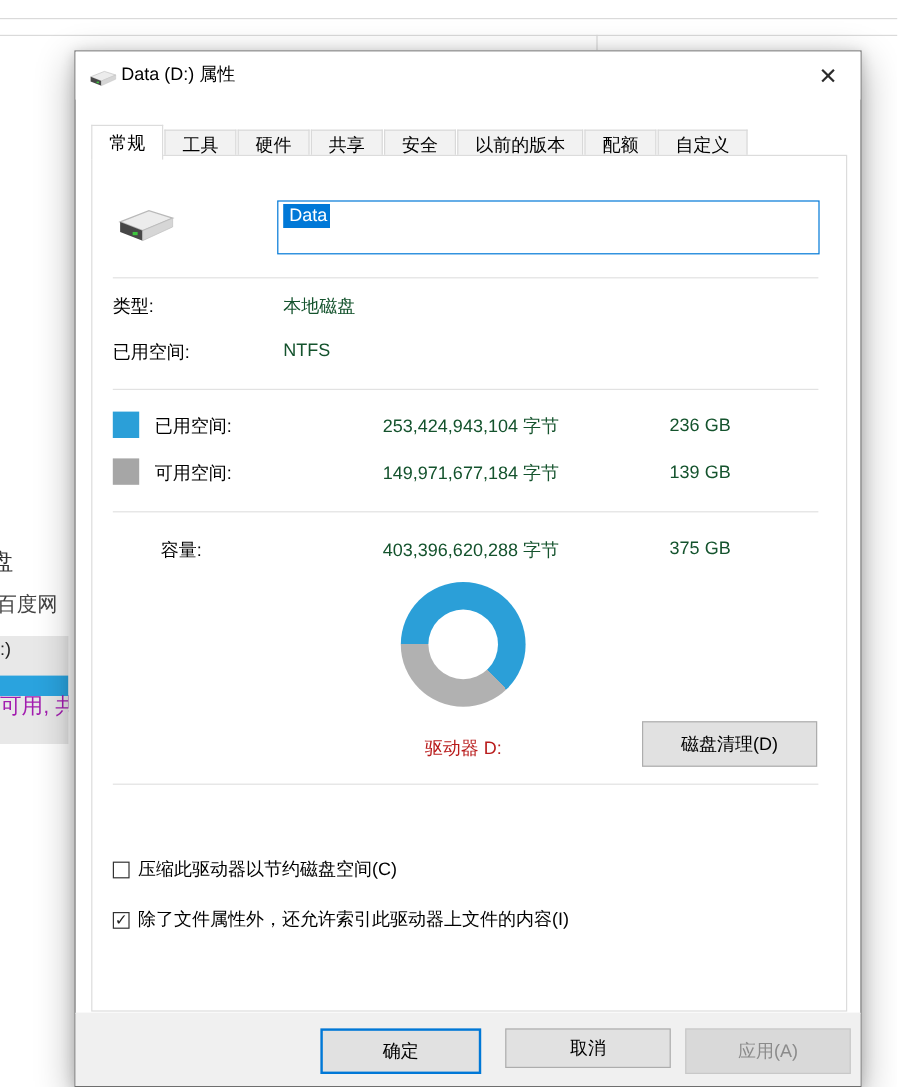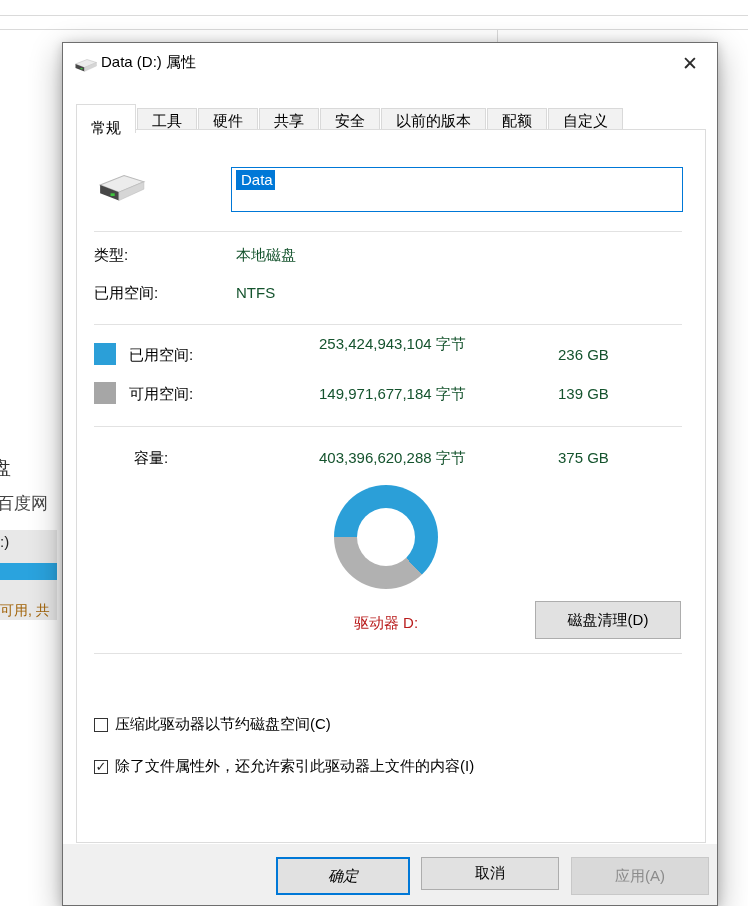--- a/index.html
+++ b/index.html
@@ -6,36 +6,36 @@
   *{box-sizing:border-box;font-family:"Liberation Sans",sans-serif;}
   #screen{position:relative;width:748px;height:906px;background:#ffffff;overflow:hidden;}
 
   
   .bg-hline{position:absolute;left:0;width:748px;height:1px;background:#dadada;}
   .bg-vline{position:absolute;width:1px;background:#dadada;}
   .bg-frag{position:absolute;color:#333;white-space:nowrap;}
   .bg-panel{position:absolute;left:0;top:530px;width:57px;height:90px;background:#e8e8e8;overflow:hidden;}
   .bg-panel .drive-name{position:absolute;left:0;top:3px;font-size:15px;color:#222;}
   .bg-panel .usage-bar{position:absolute;left:0;top:33px;width:57px;height:17px;background:var(--accent2,#2aa3de);}
-  .bg-panel .free-text{position:absolute;left:0;top:72px;font-size:14px;color:#a16207;white-space:nowrap;}
+  .bg-panel .free-text{position:absolute;left:0;top:46px;font-size:18px;color:#a21caf;white-space:nowrap;}
 
   
   .dialog{position:absolute;left:62px;top:42px;width:656px;height:864px;background:#ffffff;
           border:1px solid #6e6e6e;box-shadow:0 10px 30px rgba(0,0,0,.32), 0 2px 10px rgba(0,0,0,.18);}
   .titlebar{position:absolute;left:0;top:0;width:100%;height:40px;background:#fff;}
   .title-icon{position:absolute;left:11px;top:13px;width:24px;height:17px;}
   .title-text{position:absolute;left:38px;top:10px;font-size:15px;color:#000;white-space:nowrap;}
   .close-btn{position:absolute;right:12px;top:7px;width:30px;height:27px;display:flex;align-items:center;justify-content:center;
              font-size:19px;color:#2b2b2b;font-weight:400;cursor:pointer;}
 
   
   .tabs{position:absolute;left:13px;top:61px;display:flex;align-items:flex-end;}
   .tab{height:25px;padding:3px 14px 0 14px;font-size:15px;color:#000;background:#f2f2f2;
        border:1px solid #d9d9d9;border-bottom:none;margin-right:1px;white-space:nowrap;}
-  .tab.active{height:29px;background:#fff;position:relative;z-index:3;padding-top:14px;border-color:#dcdcdc;}
+  .tab.active{height:29px;background:#fff;position:relative;z-index:3;padding-top:5px;border-color:#dcdcdc;}
 
   
   .page{position:absolute;left:13px;top:86px;width:630px;height:714px;background:#fff;border:1px solid #dcdcdc;z-index:2;}
 
   .drive-icon-big{position:absolute;left:20px;top:38px;width:50px;height:36px;}
   .name-input{position:absolute;left:154px;top:37px;width:452px;height:45px;border:1px solid var(--accent,#0078d7);
               background:#fff;padding:3px 4px;font-size:15px;}
   .name-input .selection{background:var(--accent,#0078d7);color:#fff;padding:1px 2px 2px 5px;}
 
   .sep{position:absolute;left:17px;width:588px;height:1px;background:#e2e2e2;}
@@ -57,21 +57,21 @@
 
   .checkrow{position:absolute;left:17px;display:flex;align-items:center;}
   .checkbox{width:14px;height:14px;border:1px solid #333;background:#fff;margin-right:7px;flex:0 0 auto;
             display:flex;align-items:center;justify-content:center;font-size:13px;color:#222;line-height:1;}
   .checkbox .mark{visibility:hidden;}
   .checkbox.checked .mark{visibility:visible;}
   .checklabel{font-size:15px;color:#000;white-space:nowrap;}
 
   
   .footer{position:absolute;left:0;bottom:0;width:100%;height:61px;background:#f0f0f0;border-top:1px solid #f0f0f0;}
-  .ok-btn{position:absolute;left:213px;top:12px;width:134px;height:38px;border:2px solid var(--accent,#0078d7);font-style:italic;}
+  .ok-btn{position:absolute;left:204px;top:12px;width:134px;height:38px;border:2px solid var(--accent,#0078d7);}
   .cancel-btn{position:absolute;left:358px;top:12px;width:138px;height:33px;}
   .apply-btn{position:absolute;left:508px;top:12px;width:138px;height:38px;background:#d9d9d9;border:1px solid #c8c8c8;color:#8b8b8b;cursor:default;}
 </style>
 </head>
 <body>
 
 <div id="screen">
 
   <div class="bg-hline" style="top:15px"></div>
   <div class="bg-hline" style="top:29px"></div>
@@ -127,21 +127,21 @@
 
       <div class="info-label" style="left:17px;top:116px">类型:</div>
       <div class="info-value" style="left:159px;top:116px">本地磁盘</div>
       <div class="info-label" style="left:17px;top:154px">已用空间:</div>
       <div class="info-value" style="left:159px;top:154px">NTFS</div>
 
       <div class="sep" style="top:194px"></div>
 
       <div class="swatch" style="left: 17px; top: 213px; background: rgb(43, 159, 216);"></div>
       <div class="info-label" style="left:52px;top:216px">已用空间:</div>
-      <div class="info-value bytes-col" style="top:205px">253,424,943,104 字节</div>
+      <div class="info-value bytes-col" style="top:216px">253,424,943,104 字节</div>
       <div class="info-value size-col" style="top:216px">236 GB</div>
 
       <div class="swatch" style="left: 17px; top: 252px; background: rgb(166, 166, 166);"></div>
       <div class="info-label" style="left:52px;top:255px">可用空间:</div>
       <div class="info-value bytes-col" style="top:255px">149,971,677,184 字节</div>
       <div class="info-value size-col" style="top:255px">139 GB</div>
 
       <div class="sep" style="top:296px"></div>
 
       <div class="info-label" style="left:57px;top:319px">容量:</div>

